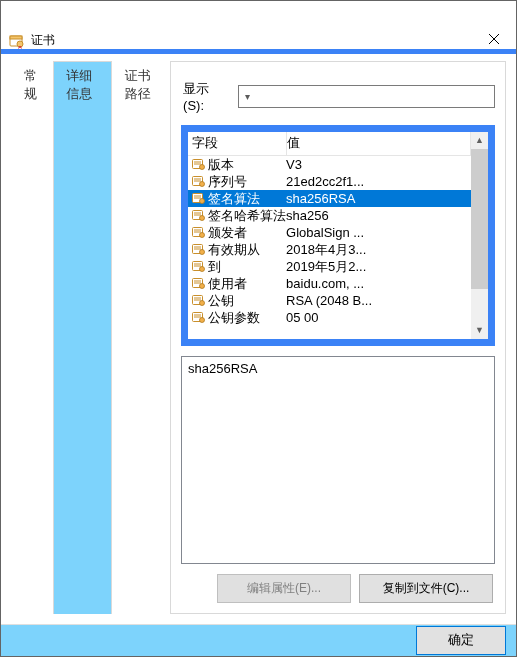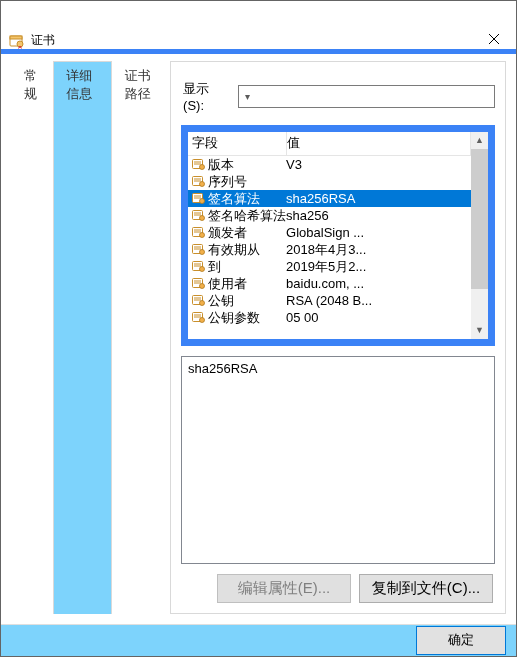--- a/index.html
+++ b/index.html
@@ -165,21 +165,21 @@
     justify-content:flex-end;
     gap:8px;
     padding-right:2px;
     padding-top:2px;
   }
   .btn{
     min-width:112px;
     height:27px;
     border:1px solid #adadad;
     background:#e1e1e1;
-    font-size:15px;
+    font-size:12px;
     display:flex;align-items:center;justify-content:center;
     padding: 0 10px;
   }
   .btn.disabled{
     color:#838383;
     border-color:#bfbfbf;
     background:#ccc8;
     background:#cccccc55;
     background: #ccccccaa;
   }
@@ -268,20 +268,21 @@
                   <span class="ficon">
                     <svg viewBox="0 0 13 13" width="13" height="13">
                       <rect x="0.5" y="1.5" width="10" height="9" rx="1" fill="#fff" stroke="#c98f2b" stroke-width="1"></rect>
                       <line x1="2" y1="4" x2="9" y2="4" stroke="#c98f2b" stroke-width="1"></line>
                       <line x1="2" y1="6" x2="9" y2="6" stroke="#c98f2b" stroke-width="1"></line>
                       <circle cx="10" cy="9" r="2.5" fill="#f2b04a" stroke="#b07a1e" stroke-width="0.8"></circle>
                     </svg>
                   </span>
                   <span>序列号</span>
                 </div>
+                <div class="c2">21ed2cc2f1...</div>
               </div>
               <div class="row sel">
                 <div class="c1">
                   <span class="ficon">
                     <svg viewBox="0 0 13 13" width="13" height="13">
                       <rect x="0.5" y="1.5" width="10" height="9" rx="1" fill="#fff" stroke="#c98f2b" stroke-width="1"></rect>
                       <line x1="2" y1="4" x2="9" y2="4" stroke="#c98f2b" stroke-width="1"></line>
                       <line x1="2" y1="6" x2="9" y2="6" stroke="#c98f2b" stroke-width="1"></line>
                       <circle cx="10" cy="9" r="2.5" fill="#f2b04a" stroke="#b07a1e" stroke-width="0.8"></circle>
                     </svg>

